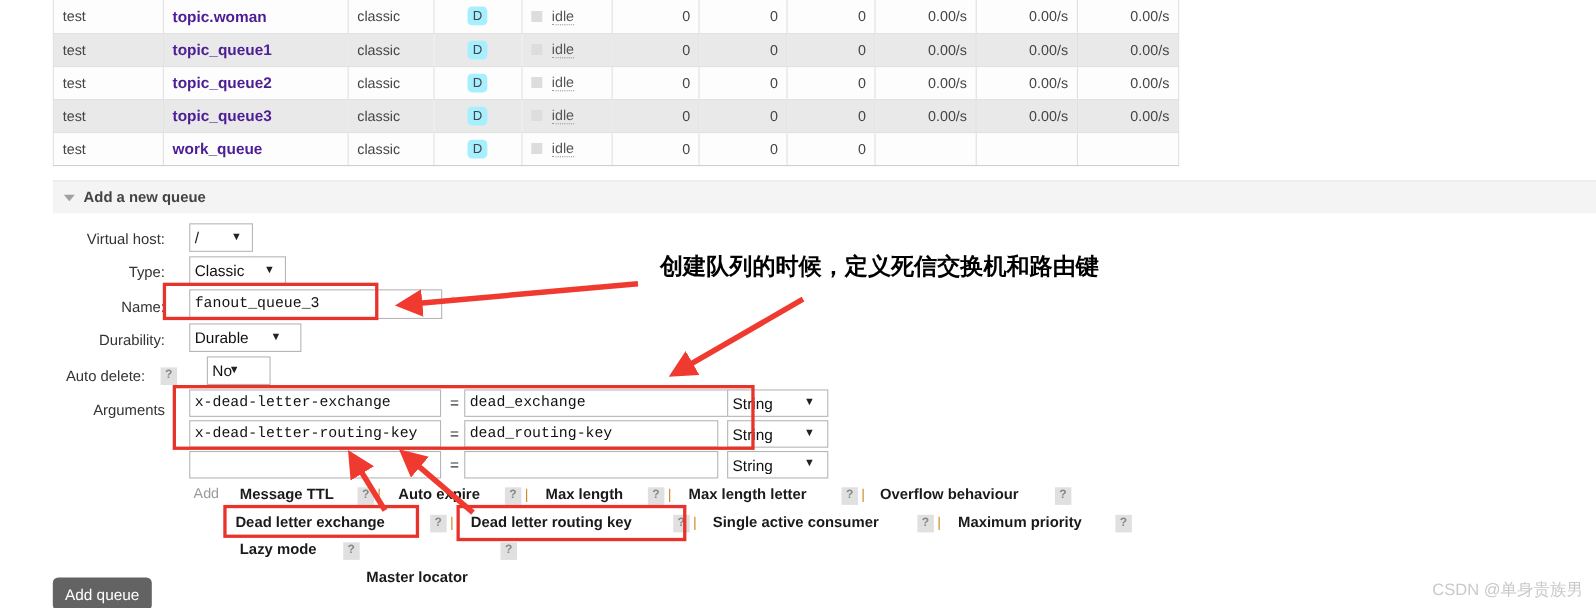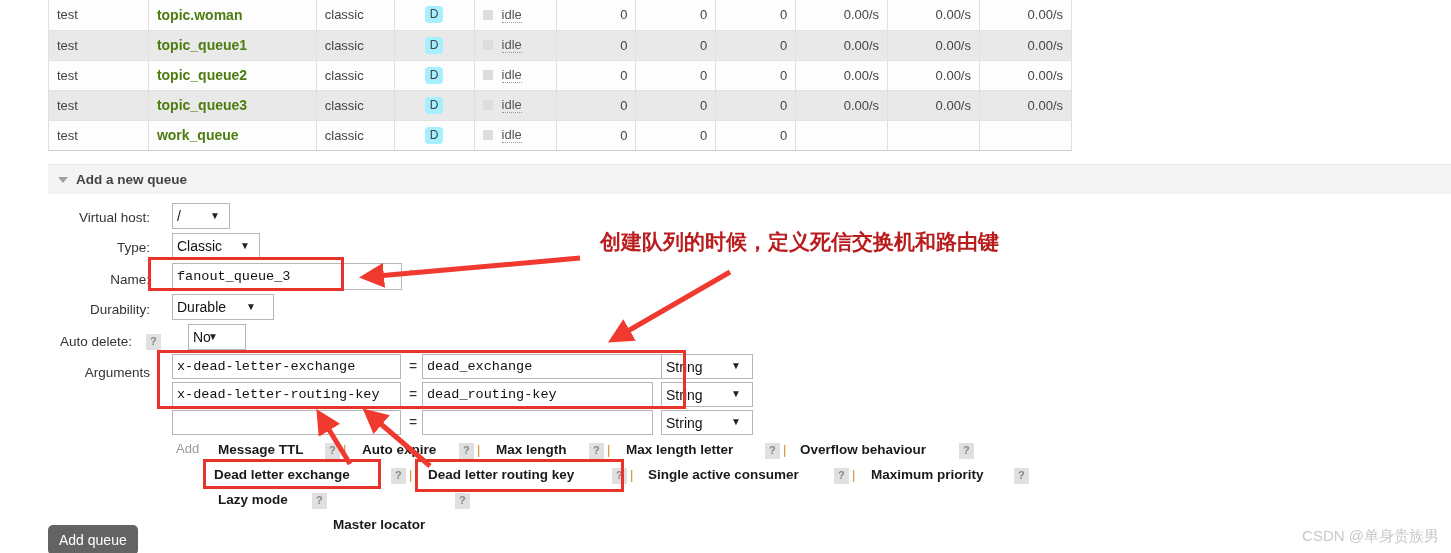--- a/index.html
+++ b/index.html
@@ -35,21 +35,21 @@
     overflow: hidden;
     background: #fdfdfd;
   }
   .queues-table tr:nth-child(even) td {
     background: #e9e9e9;
   }
   .queues-table tr:last-child td { border-bottom: 1px solid #cfcfcf; }
   .queues-table td:first-child { border-left: 1px solid #e0e0e0; }
 
   .c-vhost   { width: 100px; }
-  .c-name    { width: 168px; font-weight: bold; color: #4d7c0f; font-size: 14px; }
+  .c-name    { width: 168px; font-weight: bold; color: #4c1d95; font-size: 14px; }
   .c-type    { width: 78px; }
   .c-feat    { width: 80px; text-align: center; }
   .c-state   { width: 82px; }
   .c-num     { width: 80px; text-align: right; }
   .c-rate    { width: 92px; text-align: right; }
 
   .badge-d {
     display: inline-block;
     background: #a5efff;
     color: #444;
@@ -186,21 +186,21 @@
     border-radius: 5px;
     font-size: 14px;
     font-family: "Liberation Sans", sans-serif;
     padding: 7px 11px;
     cursor: pointer;
   }
 
   
   .anno-text {
     position: absolute;
-    color: #b91c1c;
+    color: #000000;
     font-size: 21px;
     font-weight: bold;
     white-space: nowrap;
   }
   .anno-box {
     position: absolute;
     border: 3px solid #e8332a;
     pointer-events: none;
   }
   .anno-svg {

